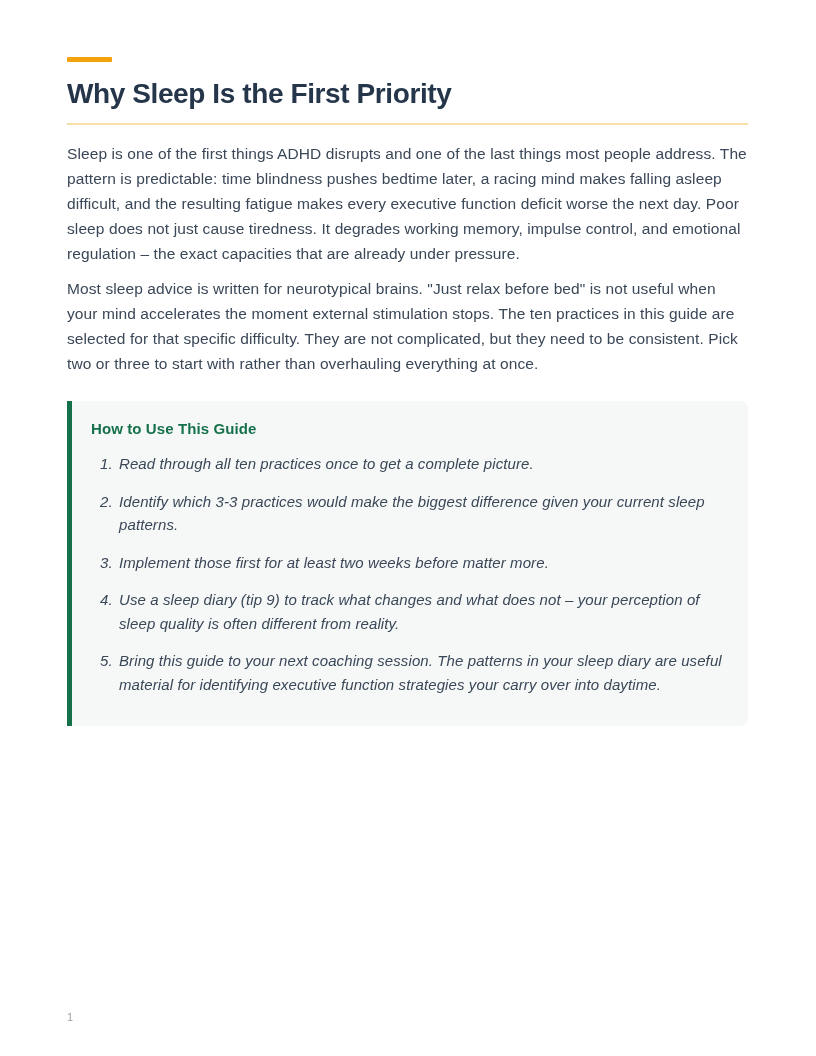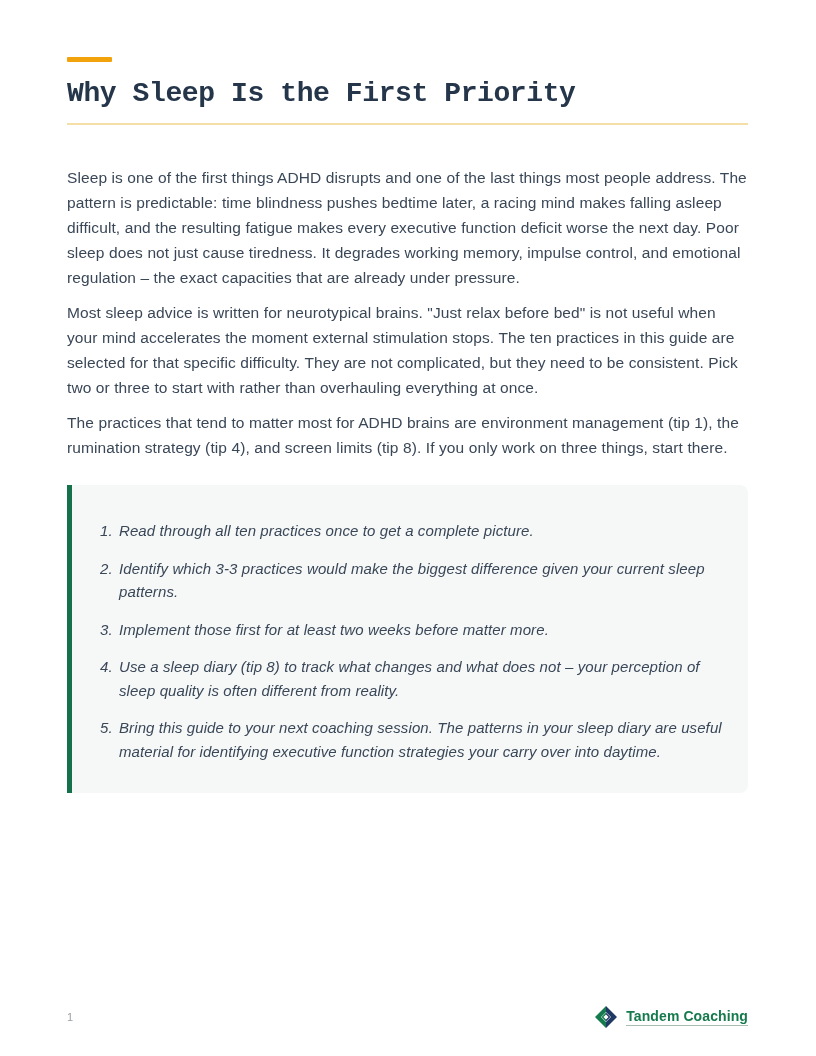--- a/index.html
+++ b/index.html
@@ -19,41 +19,41 @@
     top: 0;
   }
   .kicker-bar {
     width: 45px;
     height: 5px;
     background: #F2A30C;
     margin-top: 57px;
     border-radius: 1px;
   }
   h1.doc-title {
-    font-family: Liberation Mono, monospace;
+    font-family: Liberation Sans, sans-serif;
     font-size: 28px;
     line-height: 34px;
     font-weight: 700;
     color: #25364B;
     letter-spacing: -0.4px;
     margin-top: 15px;
   }
   .title-rule {
     height: 0;
     border-bottom: 2px solid #F5DFA6;
     margin-top: 12px;
   }
   .body-copy p {
     font-size: 15.5px;
     line-height: 25px;
     color: #3A4757;
     letter-spacing: 0.1px;
     margin-top: 10px;
   }
-  .body-copy p:first-child { margin-top: 40px; }
+  .body-copy p:first-child { margin-top: 16px; }
   .callout {
     margin-top: 25px;
     background: #F6F8F8;
     border-left: 5px solid #15714A;
     border-radius: 0 8px 8px 0;
     padding: 19px 26px 16px 19px;
   }
   .callout-title {
     font-size: 15px;
     font-weight: 700;
@@ -109,54 +109,32 @@
 
     <div class="kicker-bar"></div>
 
     <h1 class="doc-title">Why Sleep Is the First Priority</h1>
 
     <div class="title-rule"></div>
 
     <div class="body-copy">
       <p>Sleep is one of the first things ADHD disrupts and one of the last things most people address. The pattern is predictable: time blindness pushes bedtime later, a racing mind makes falling asleep difficult, and the resulting fatigue makes every executive function deficit worse the next day. Poor sleep does not just cause tiredness. It degrades working memory, impulse control, and emotional regulation – the exact capacities that are already under pressure.</p>
       <p>Most sleep advice is written for neurotypical brains. "Just relax before bed" is not useful when your mind accelerates the moment external stimulation stops. The ten practices in this guide are selected for that specific difficulty. They are not complicated, but they need to be consistent. Pick two or three to start with rather than overhauling everything at once.</p>
-      <p>The practices that tend to matter most for ADHD brains are environment management (tip 1), the rumination strategy (tip 4), and screen limits (tip 8). If you only work on three things, start there.</p>
     </div>
 
     <div class="callout">
+      <div class="callout-title">How to Use This Guide</div>
       <ol>
         <li>Read through all ten practices once to get a complete picture.</li>
         <li>Identify which 3-3 practices would make the biggest difference given your current sleep patterns.</li>
         <li>Implement those first for at least two weeks before matter more.</li>
-        <li>Use a sleep diary (tip 8) to track what changes and what does not – your perception of sleep quality is often different from reality.</li>
+        <li>Use a sleep diary (tip 9) to track what changes and what does not – your perception of sleep quality is often different from reality.</li>
         <li>Bring this guide to your next coaching session. The patterns in your sleep diary are useful material for identifying executive function strategies your carry over into daytime.</li>
       </ol>
     </div>
 
   </div>
 
   <div class="footer">
     <span class="page-number">1</span>
 
-    <span class="brand">
-      <span style="display:inline-flex;">
-        <svg width="24" height="24" viewBox="0 0 24 24">
-          <defs>
-            <clipPath id="clip-left">
-                <rect x="0" y="0" width="12" height="24"></rect>
-              </clipPath>
-            <clipPath id="clip-right">
-                <rect x="12" y="0" width="12" height="24"></rect>
-              </clipPath>
-          </defs>
-
-          <path d="M12,1 L23,12 L12,23 L1,12 Z M12,7 L17,12 L12,17 L7,12 Z" fill="#157A4D" fill-rule="evenodd" clip-path="url(#clip-left)"></path>
-
-          <path d="M12,1 L23,12 L12,23 L1,12 Z M12,7 L17,12 L12,17 L7,12 Z" fill="#1F3864" fill-rule="evenodd" clip-path="url(#clip-right)"></path>
-
-          <path d="M12,8.5 L15.5,12 L12,15.5 L8.5,12 Z" fill="none" stroke="#157A4D" stroke-width="1.3" clip-path="url(#clip-left)"></path>
-          <path d="M12,8.5 L15.5,12 L12,15.5 L8.5,12 Z" fill="none" stroke="#1F3864" stroke-width="1.3" clip-path="url(#clip-right)"></path>
-        </svg>
-      </span>
-      <span class="brand-name">Tandem Coaching</span>
-    </span>
   </div>
 </div>
 
 </body></html>

